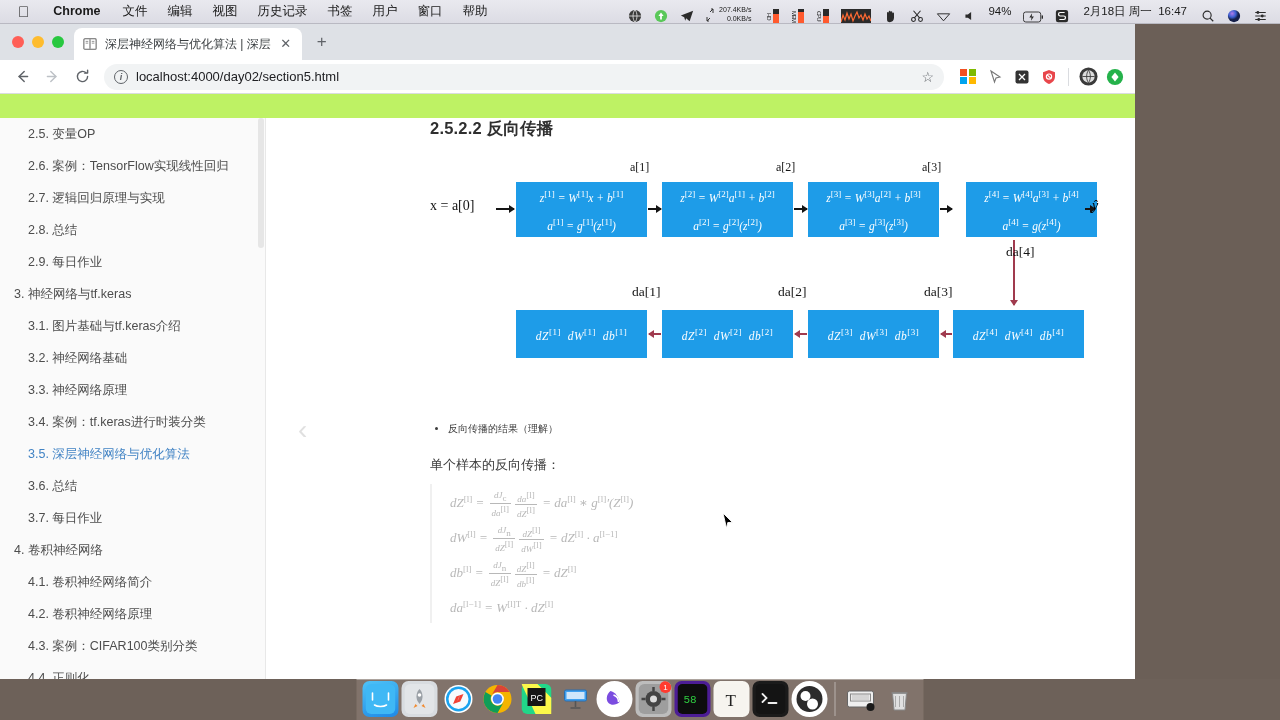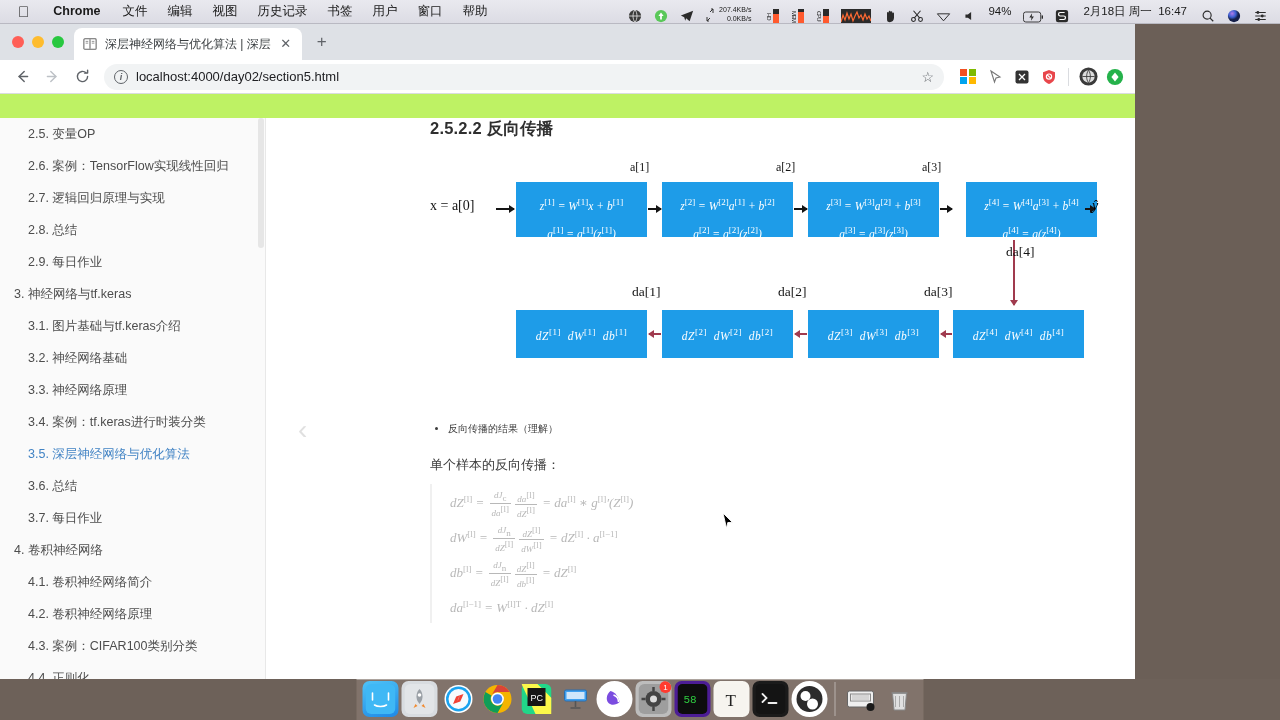--- a/index.html
+++ b/index.html
@@ -121,21 +121,21 @@
   }
   p.para { font-size: 13px; color: #3c3c3c; margin-top: 19px; line-height: 1.6; }
 
   
   .diagram { position: relative; margin-top: 22px; height: 250px; width: 700px; }
   .dbox {
     position: absolute; background: #1e9ce8; color: #fff;
     font-family: "Liberation Serif", "DejaVu Serif", serif;
     font-style: italic; text-align: center;
   }
-  .fwd-box { width: 131px; height: 55px; top: 20px; padding-top: 8px;}
+  .fwd-box { width: 131px; height: 55px; top: 20px; padding-top: 0;}
   .fwd-box .ln { font-size: 11.5px; line-height: 24px; white-space: nowrap; }
   .fb1 { left: 86px; } .fb2 { left: 232px; } .fb3 { left: 378px; } .fb4 { left: 536px; }
   .alabel {
     position: absolute; top: -2px; font-size: 12px;
     font-family: "Liberation Serif", serif; color: #141414;
   }
   .xlabel {
     position: absolute; left: 0px; top: 36px; font-size: 14px;
     font-family: "Liberation Serif", serif; color: #141414;
   }

